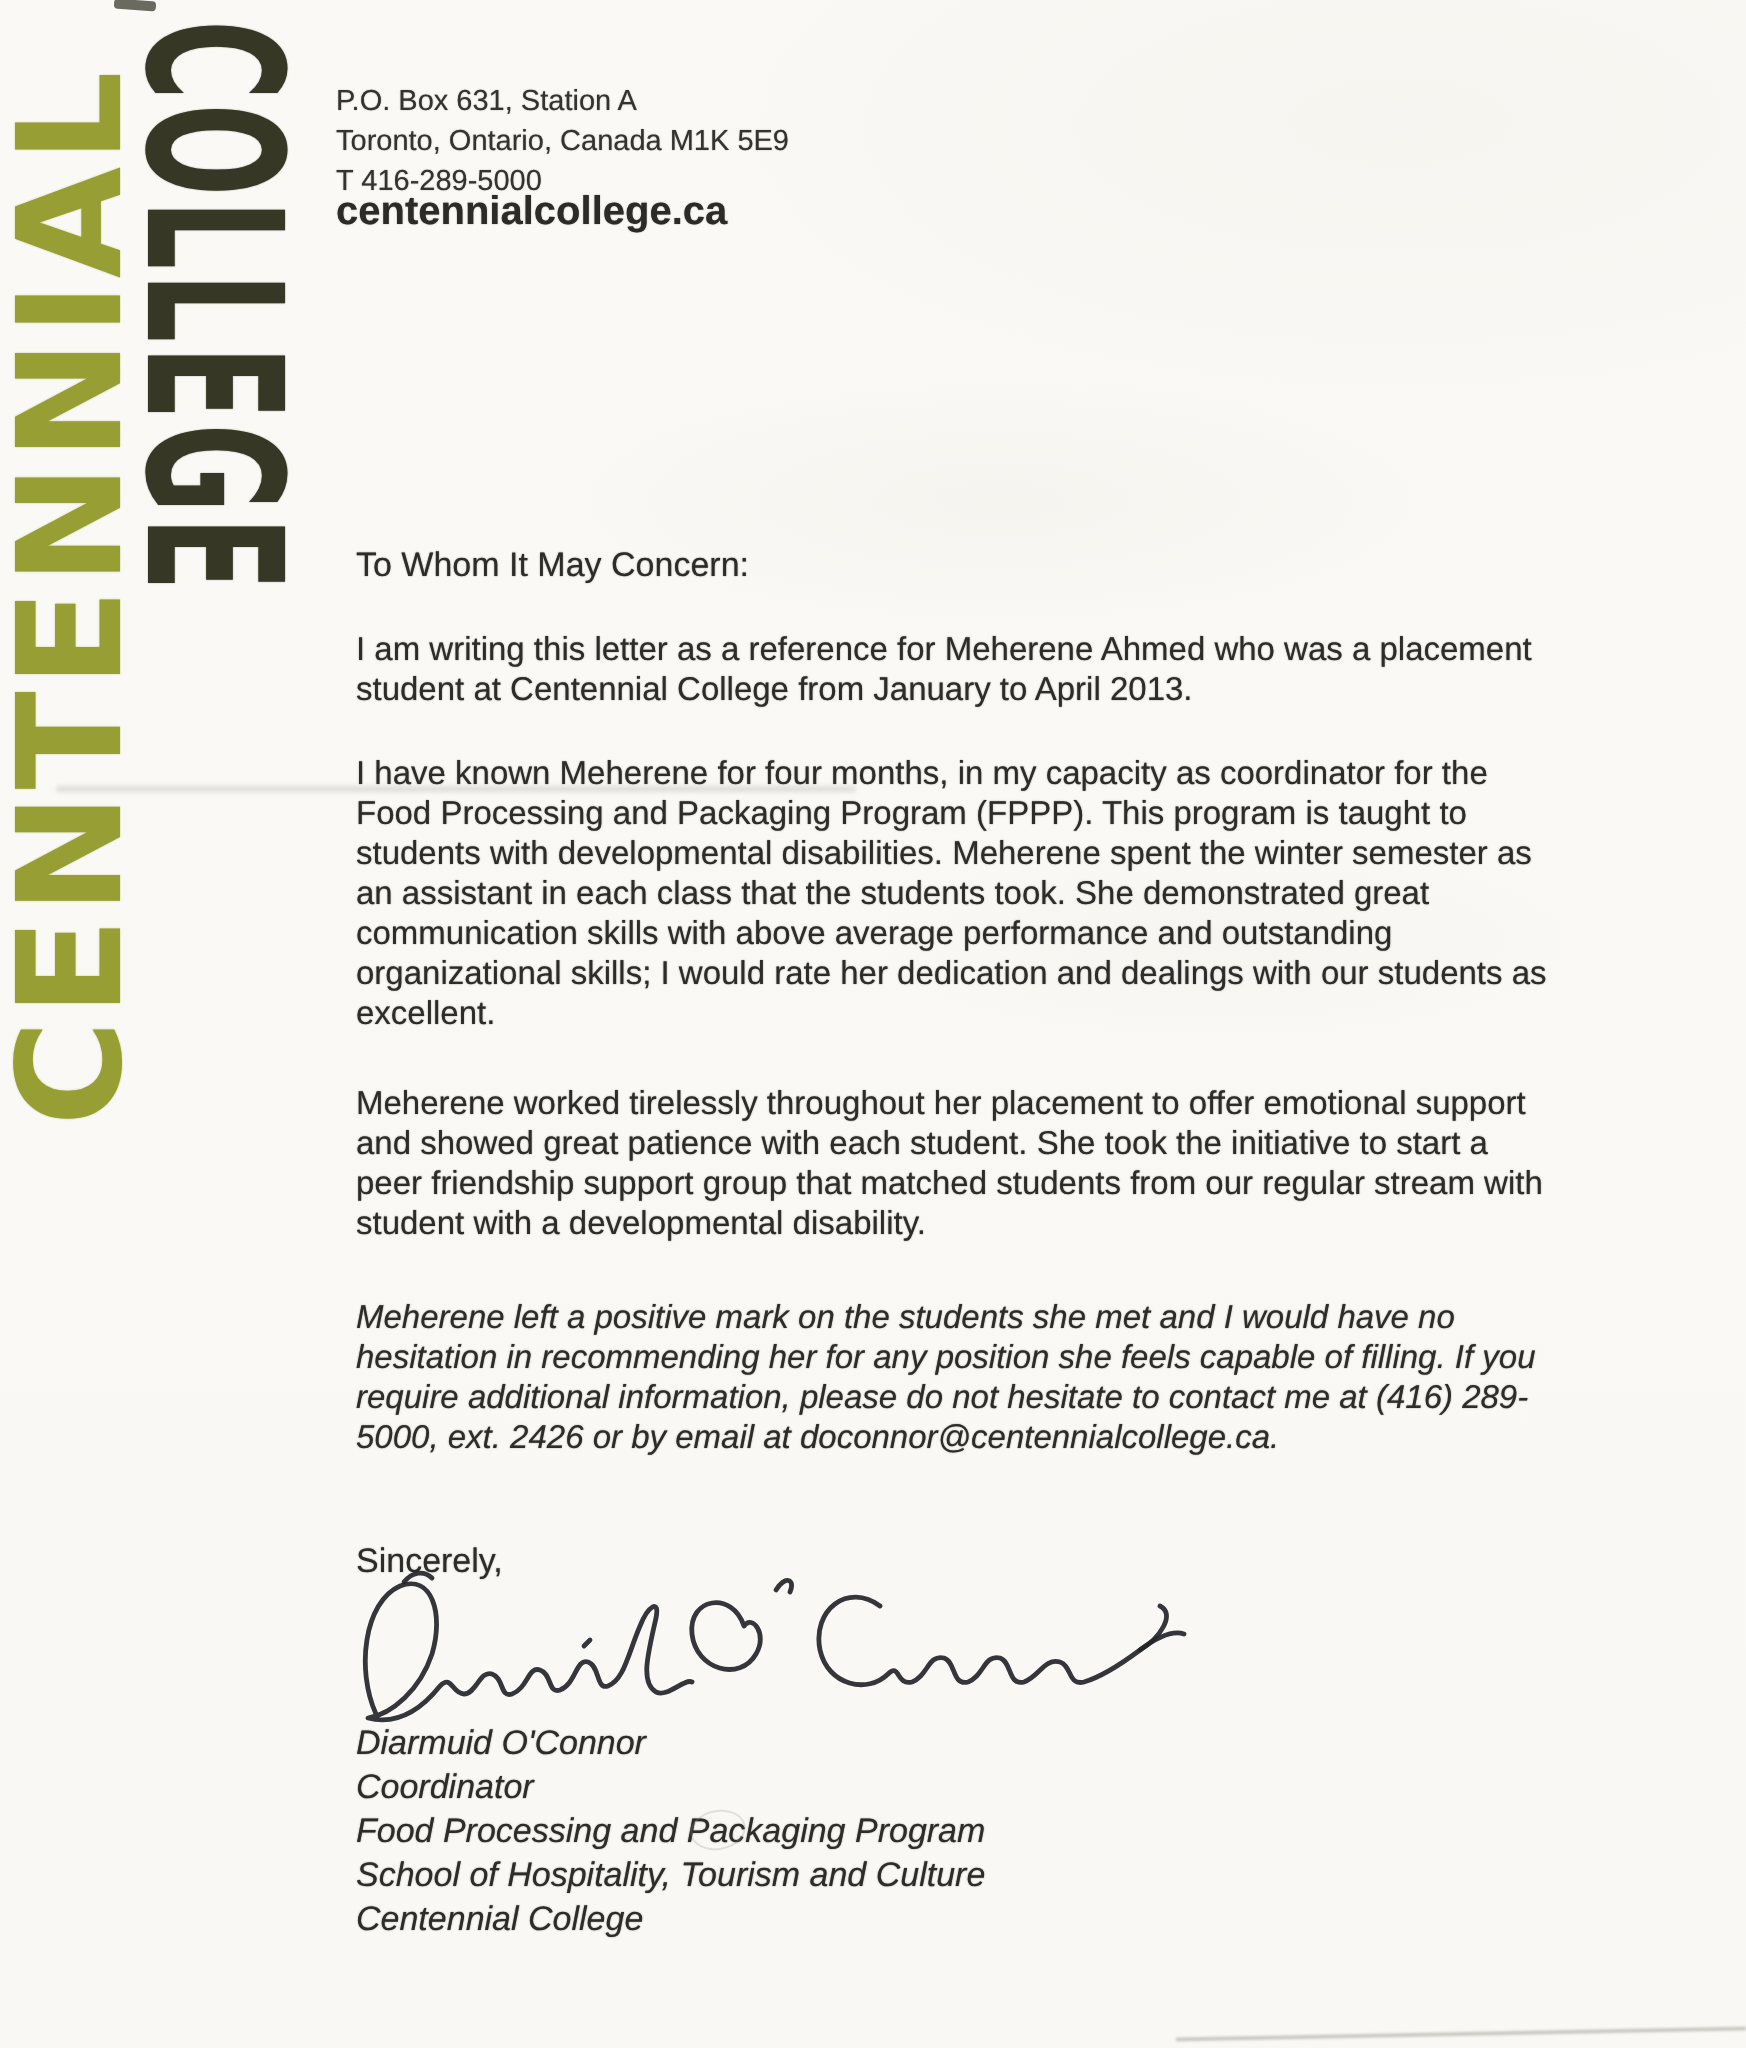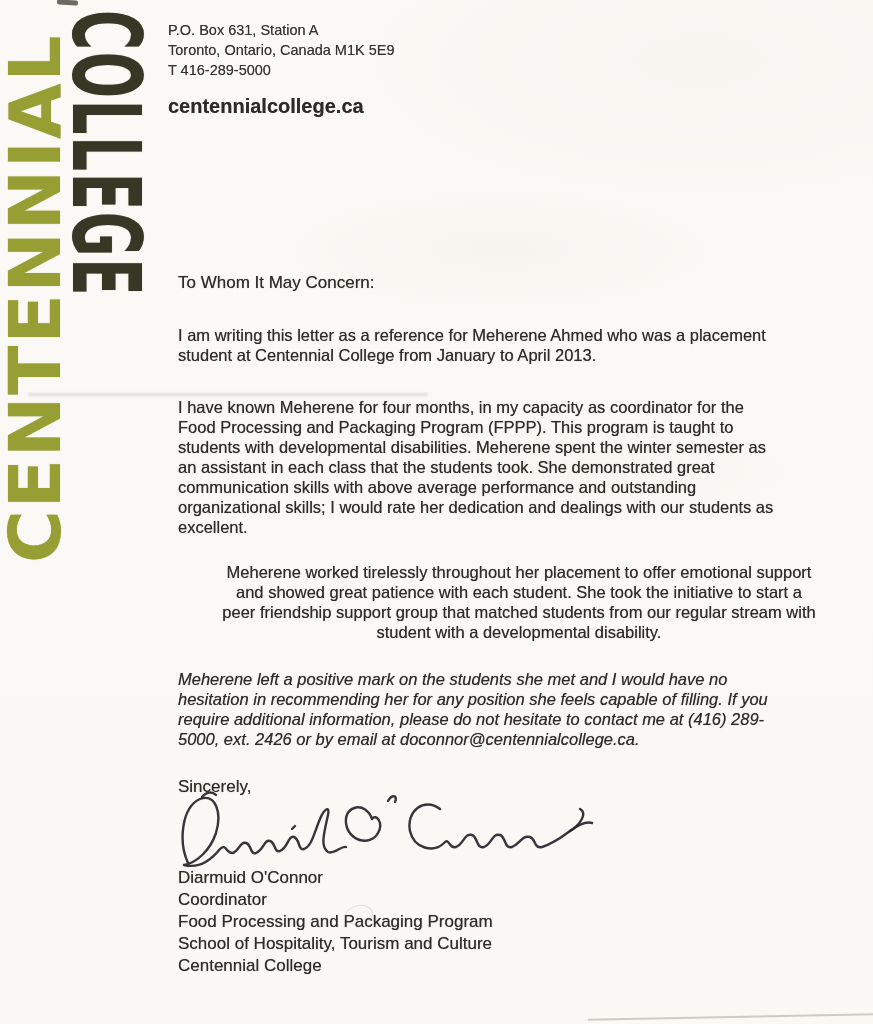--- a/index.html
+++ b/index.html
@@ -33,55 +33,56 @@
   }
   #logo-college {
     left: 142px; top: 10px;
     font-size: 94px; line-height: 74px; letter-spacing: 3px;
     transform: rotate(90deg) scaleX(0.58);
     text-shadow: 0 0 1px rgba(45,45,28,0.55);
   }
 
   
   .address-block {
-    position: absolute; left: 168px; top: 20px;
+    position: absolute; left: 168px; top: 41px;
     font-size: 14.5px; line-height: 20px;
     color: #333330;
     white-space: pre-line;
     text-shadow: 0 0 0.6px rgba(60,60,55,0.65);
   }
   .website {
     position: absolute; left: 168px; top: 95px;
     font-size: 20px; font-weight: bold; color: #2b2b28;
     text-shadow: 0 0 0.6px rgba(50,50,45,0.65);
   }
 
   
   .letter-body {
     position: absolute; left: 178px; top: 168px; width: 682px;
     color: #2c2c2a;
     font-size: 16.5px; line-height: 20px;
     text-shadow: 0 0 0.7px rgba(55,55,50,0.72);
   }
   .letter-body .date { margin: 0 0 0 3px; font-size: 17px; }
   .letter-body .salutation { margin-top: 105px; font-size: 17px; }
-  .para { margin-top: 32px; white-space: pre-line; }
+  .para { margin-top: 22px; white-space: pre-line; }
   .para.p2 { }
-  .para.p3 { margin-top: 25px; text-align: center; }
+  .para.p3 { margin-top: 25px; }
   .para.p4 { margin-top: 27px; font-style: italic; }
-  .closing { margin-top: 28px; font-size: 17px; }
+  .closing { margin-top: 42px; font-size: 17px; }
 
   .sig-wrap { position: relative; height: 58px; margin-top: 6px; }
   .sig-wrap svg { position: absolute; left: -6px; top: -14px; overflow: visible; }
   .sig-stroke { fill: none; stroke: #23252a; stroke-width: 2.4; stroke-linecap: round; stroke-linejoin: round; opacity: 0.92; }
 
   .signoff {
     margin-top: 6px;
     font-size: 17px; line-height: 22px;
     white-space: pre-line;
+    font-style: italic;
   }
 
   
   .artifact { position: absolute; pointer-events: none; }
   .streak-1 {
     left: 28px; top: 393px; width: 400px; height: 3px;
     background: rgba(158,153,142,0.28); border-radius: 2px; filter: blur(1px);
   }
   .speck-top-left {
     left: 57px; top: 0px; width: 21px; height: 5px;

